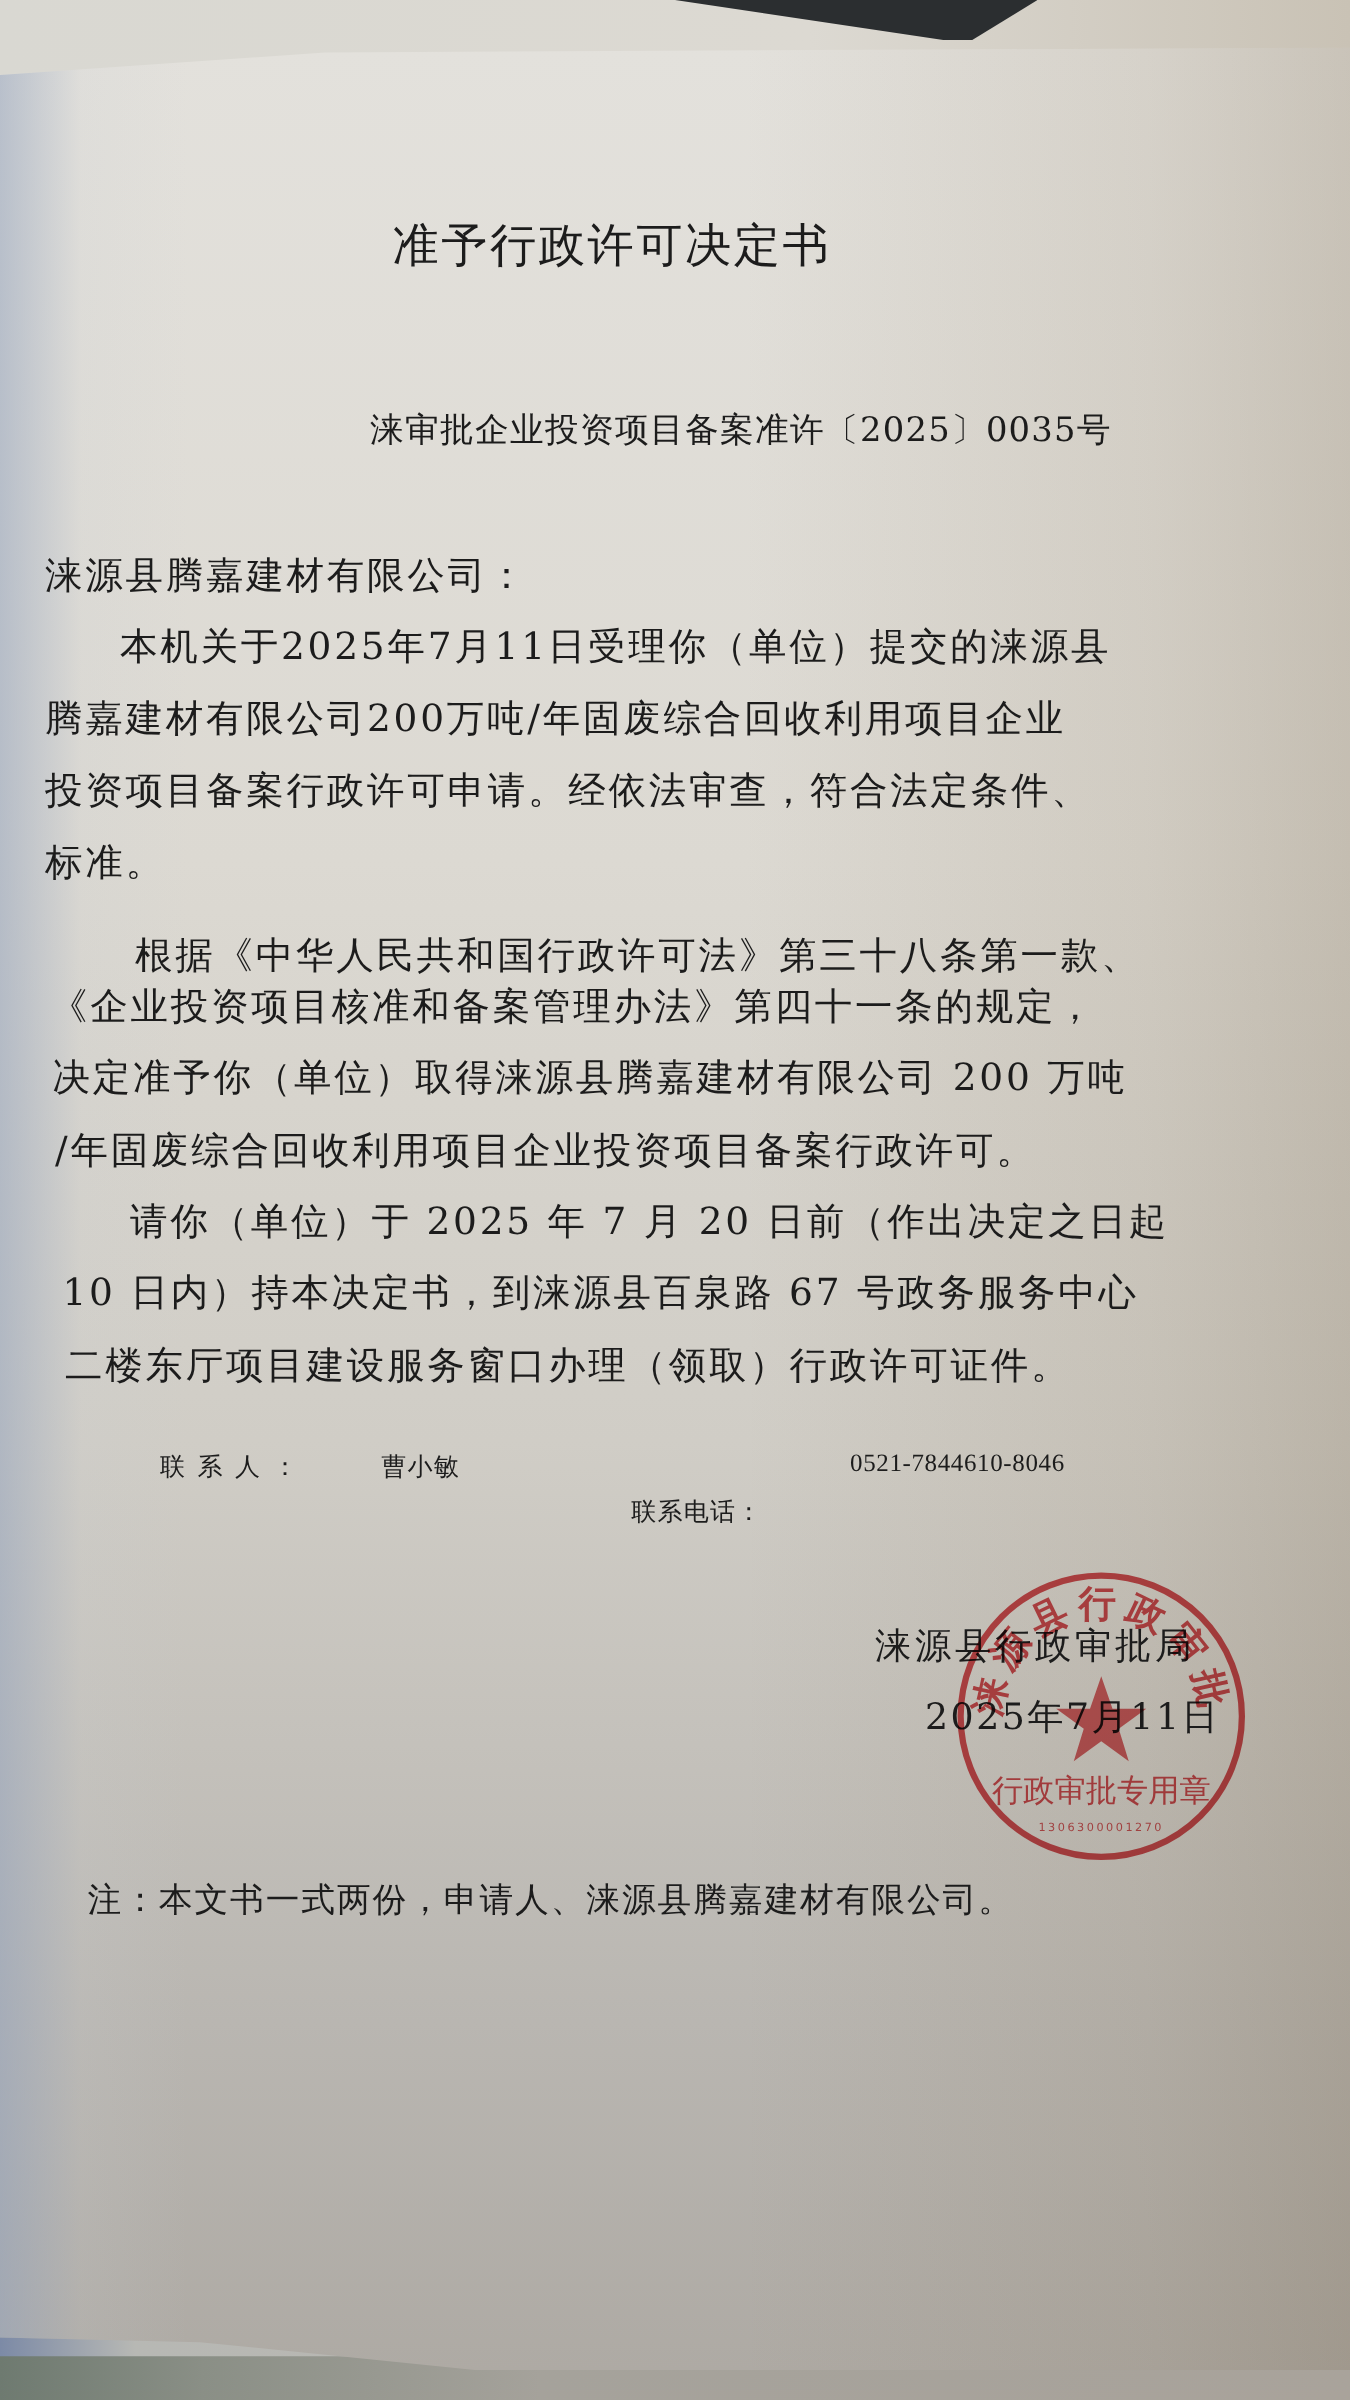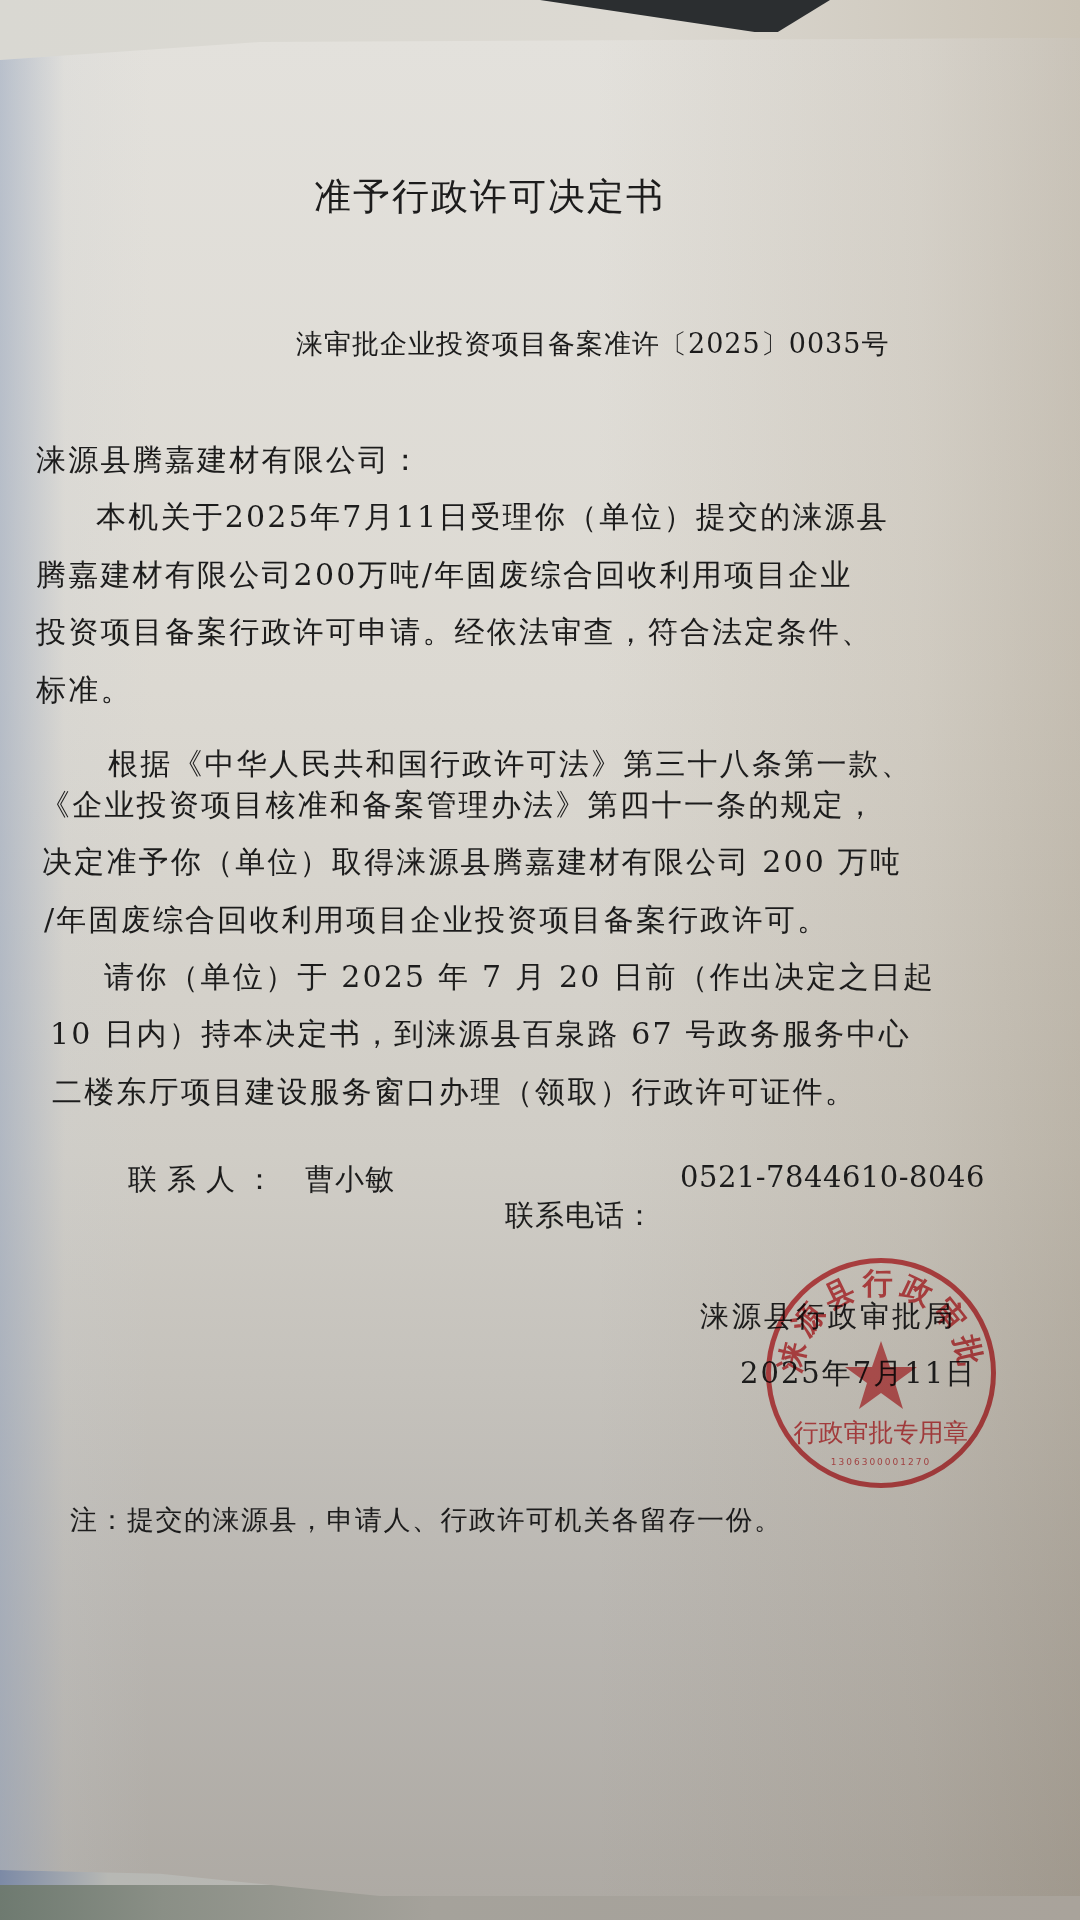--- a/index.html
+++ b/index.html
@@ -42,21 +42,21 @@
 
   .text { position: absolute; color: #1c1c1c; white-space: nowrap; }
   .title {
     left: 314px; top: 172px; font-size: 37px; font-weight: normal; letter-spacing: 2px;
     font-family: "DejaVu Sans", "Liberation Sans", sans-serif;
   }
   .doc-number { left: 296px; top: 326px; font-size: 27px; letter-spacing: 1px; }
   .body-line { font-size: 30px; letter-spacing: 2.2px; }
   .addressee { left: 36px; top: 440px; }
 
-  .contact { top: 1160px; font-size: 29px; letter-spacing: 1px; }
+  .contact { top: 1160px; font-size: 20px; letter-spacing: 1px; font-family: Liberation Serif, serif; }
   .contact-label { left: 128px; letter-spacing: 10px; }
   .contact-name { left: 305px; }
   .phone-label { left: 505px; margin-top: 36px; }
   .phone-value { left: 680px; letter-spacing: 0.5px; }
 
   .signature-org { left: 700px; top: 1297px; font-size: 29px; letter-spacing: 3px; }
   .signature-date { left: 740px; top: 1354px; font-size: 29px; letter-spacing: 2px; }
   .note { left: 70px; top: 1502px; font-size: 27px; letter-spacing: 1.5px; }
 
   .stamp {
@@ -112,13 +112,13 @@
     </defs>
     <text font-size="30" fill="rgba(214,52,58,0.85)" font-weight="bold" letter-spacing="6" font-family="DejaVu Sans, sans-serif">
       <textPath href="#sealArc" startOffset="6%">涞源县行政审批局</textPath>
     </text>
     <polygon points="110,78 119,104 146,104 124,120 132,146 110,130 88,146 96,120 74,104 101,104" fill="rgba(214,52,58,0.75)"></polygon>
     <text x="110" y="178" font-size="25" text-anchor="middle" fill="rgba(214,52,58,0.85)" font-family="DejaVu Sans, sans-serif">行政审批专用章</text>
     <text x="110" y="202" font-size="9" text-anchor="middle" fill="rgba(214,52,58,0.8)" letter-spacing="2" font-family="DejaVu Sans, sans-serif">1306300001270</text>
   </svg>
 </div>
 
-<div class="text note">注：提交的涞源县，申请人、行政许可机关各留存一份。</div>
+<div class="text note">注：本文书一式两份，申请人、涞源县腾嘉建材有限公司。</div>
 
 </body></html>

